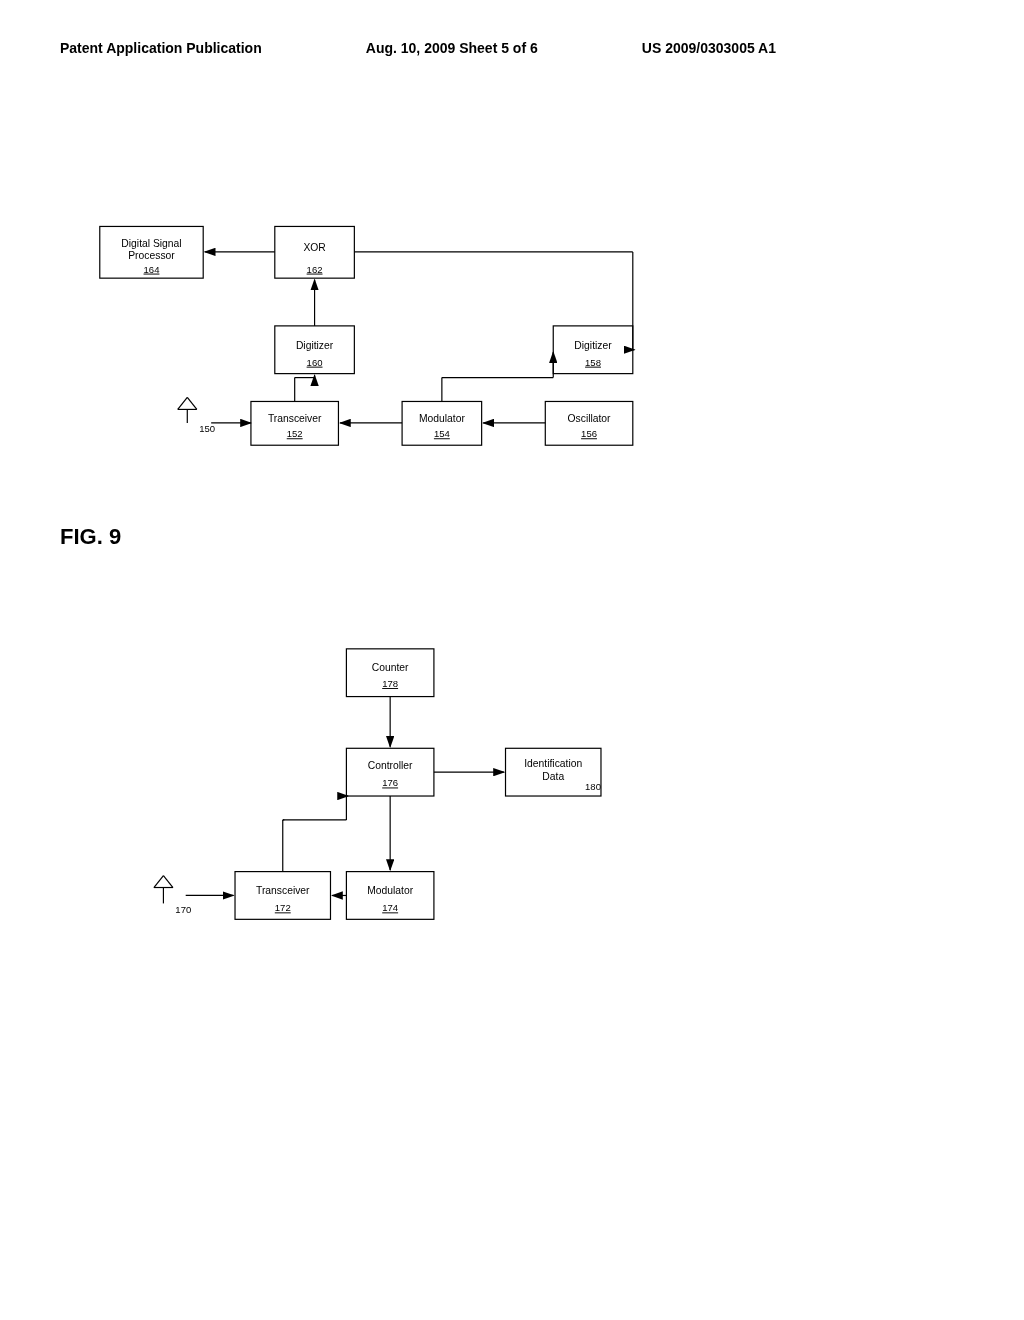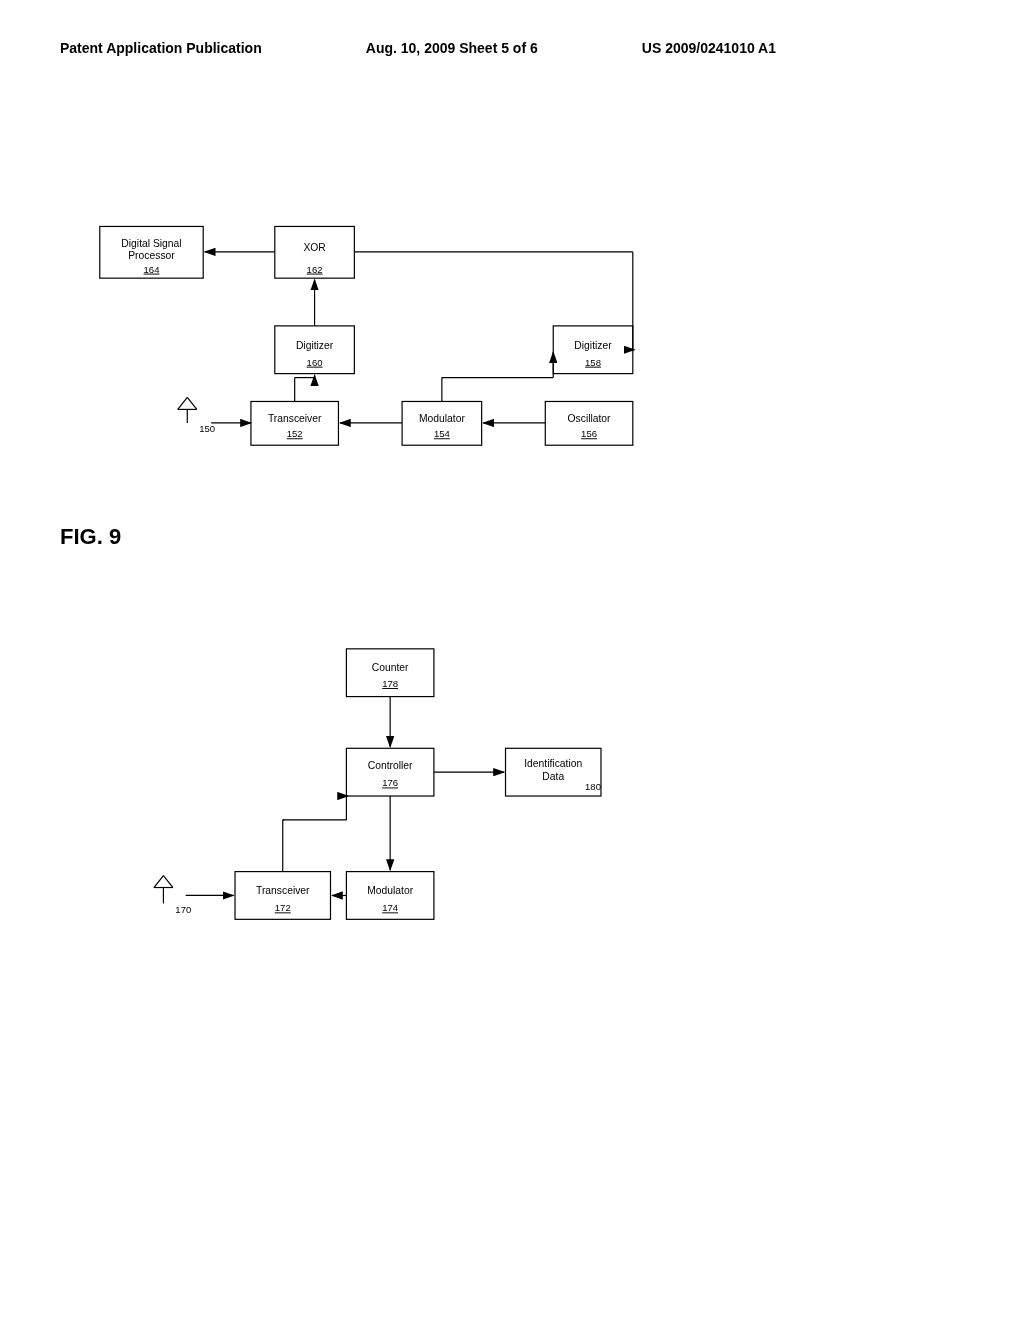--- a/index.html
+++ b/index.html
@@ -77,21 +77,21 @@
     
   </style>
 </head>
 <body>
 
 <div class="page">
 
   <div class="header">
     <span>Patent Application Publication</span>
     <span>Aug. 10, 2009   Sheet 5 of 6</span>
-    <span>US 2009/0241010 A1</span>
+    <span>US 2009/0303005 A1</span>
   </div>
 
   <div class="diagram-container">
     <svg class="diagram-svg" viewBox="0 0 900 380" height="380">
       <defs>
         <marker id="arrowhead" markerWidth="10" markerHeight="7" refX="9" refY="3.5" orient="auto">
           <polygon points="0 0, 10 3.5, 0 7" fill="#000"></polygon>
         </marker>
         <marker id="arrowhead-rev" markerWidth="10" markerHeight="7" refX="1" refY="3.5" orient="auto">
           <polygon points="10 0, 0 3.5, 10 7" fill="#000"></polygon>

